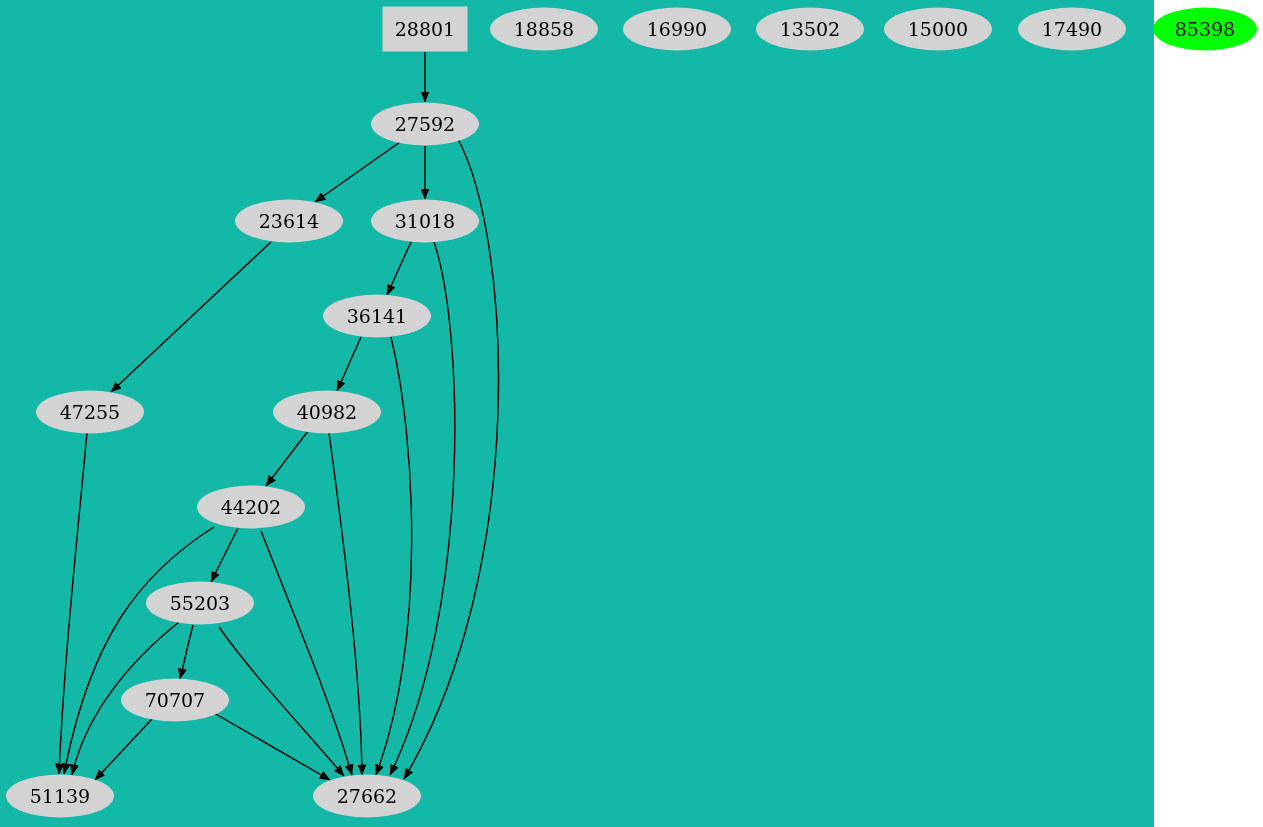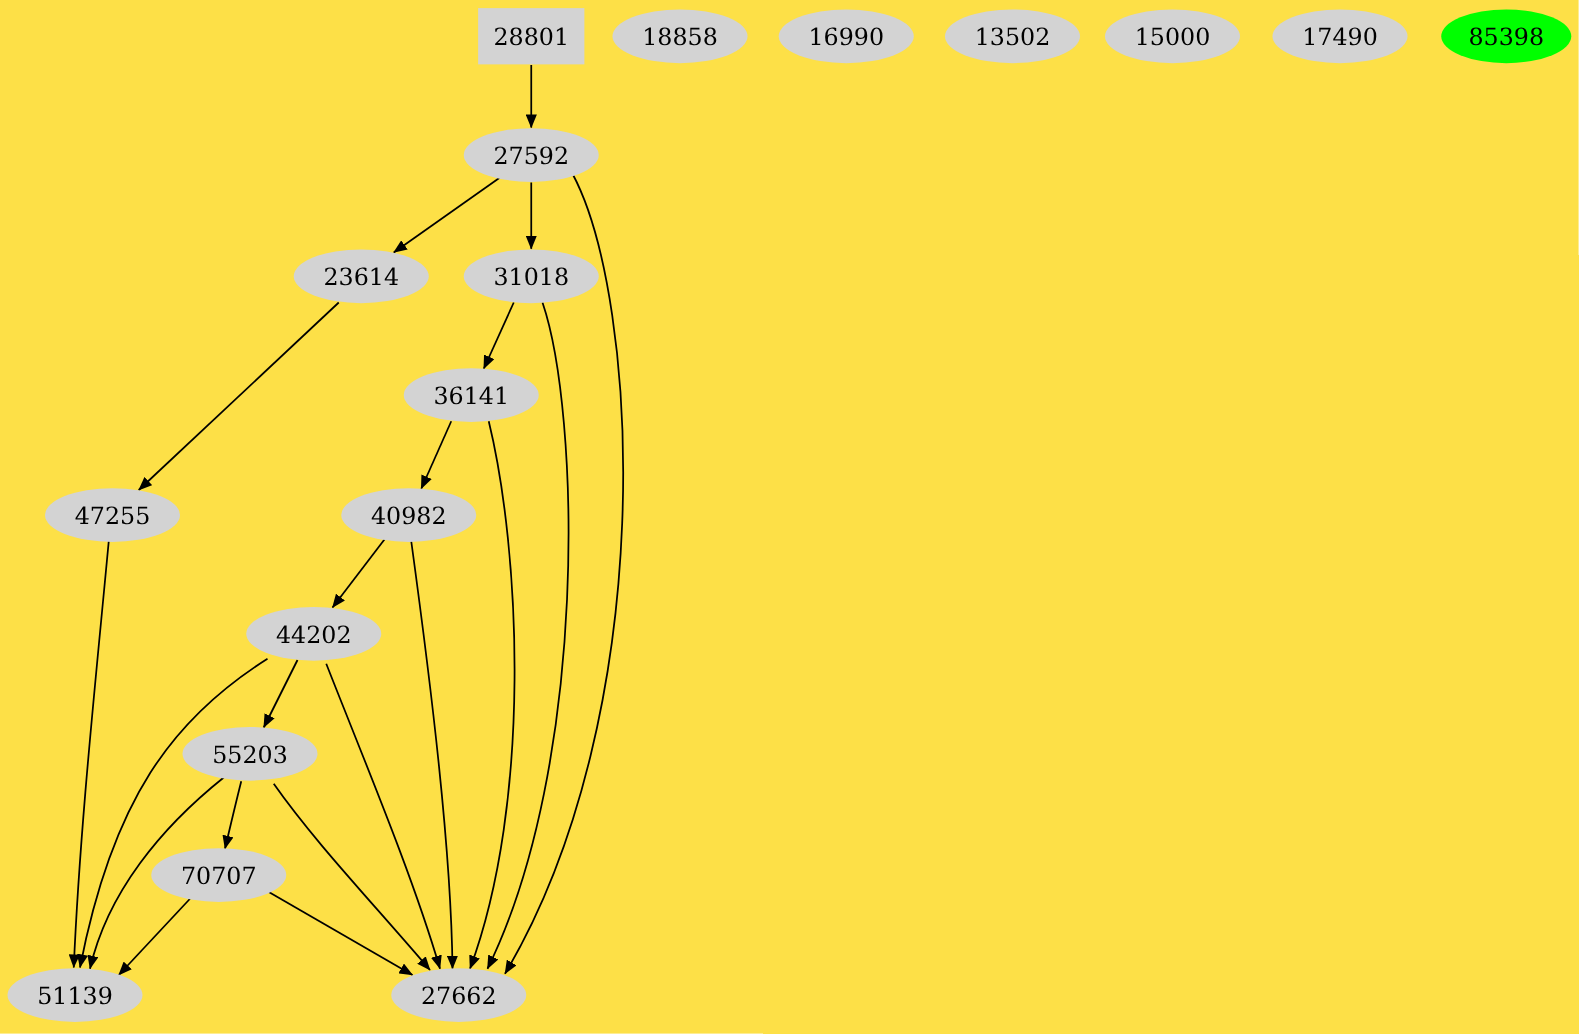--- a/index.html
+++ b/index.html
@@ -2,23 +2,23 @@
 <html><head>
 <meta charset="utf-8">
 <style>
   html, body {
     margin: 0;
     padding: 0;
     background: #ffffff;
   }
   #canvas {
     position: relative;
-    width: 1263px;
+    width: 1154px;
     height: 827px;
-    background: #fde047;
+    background: #14b8a6;
     font-family: "DejaVu Serif", serif;
   }
   svg { display: block; }
   .graph-edge {
     fill: none;
     stroke-width: 1.4px;
   }
   .graph-node-shape {
     stroke: none;
   }

